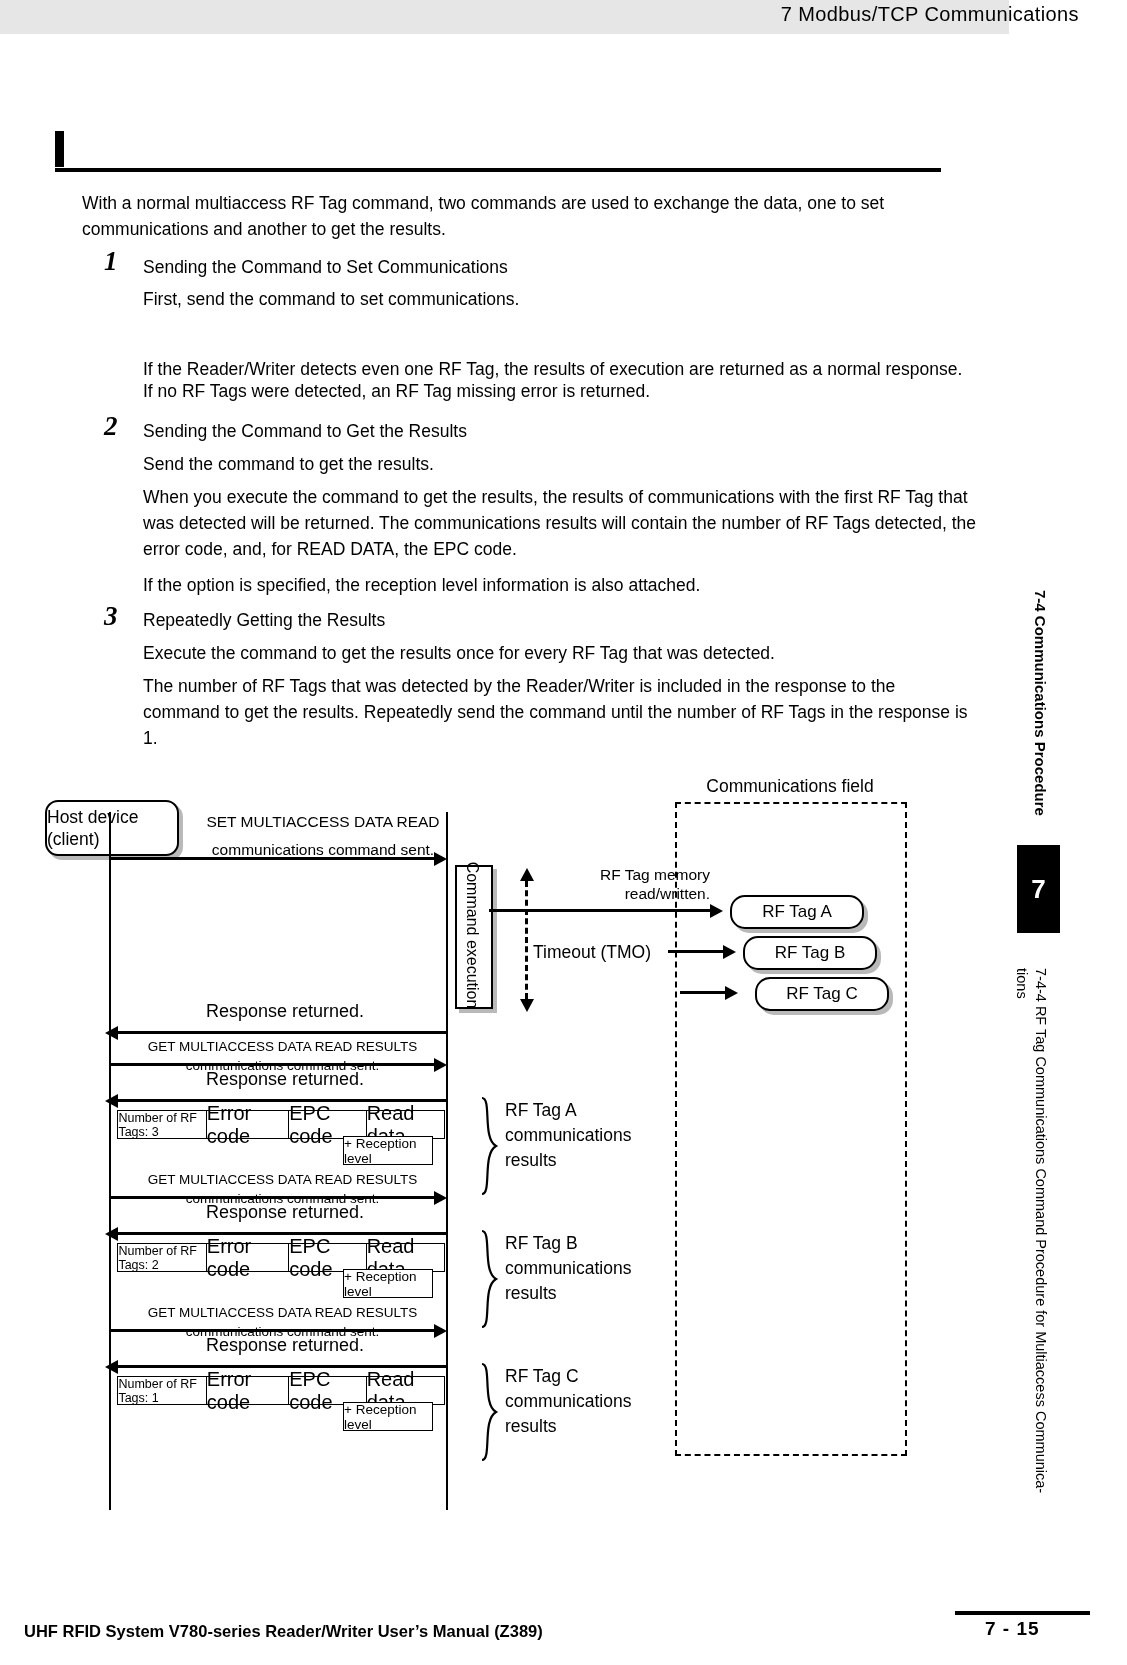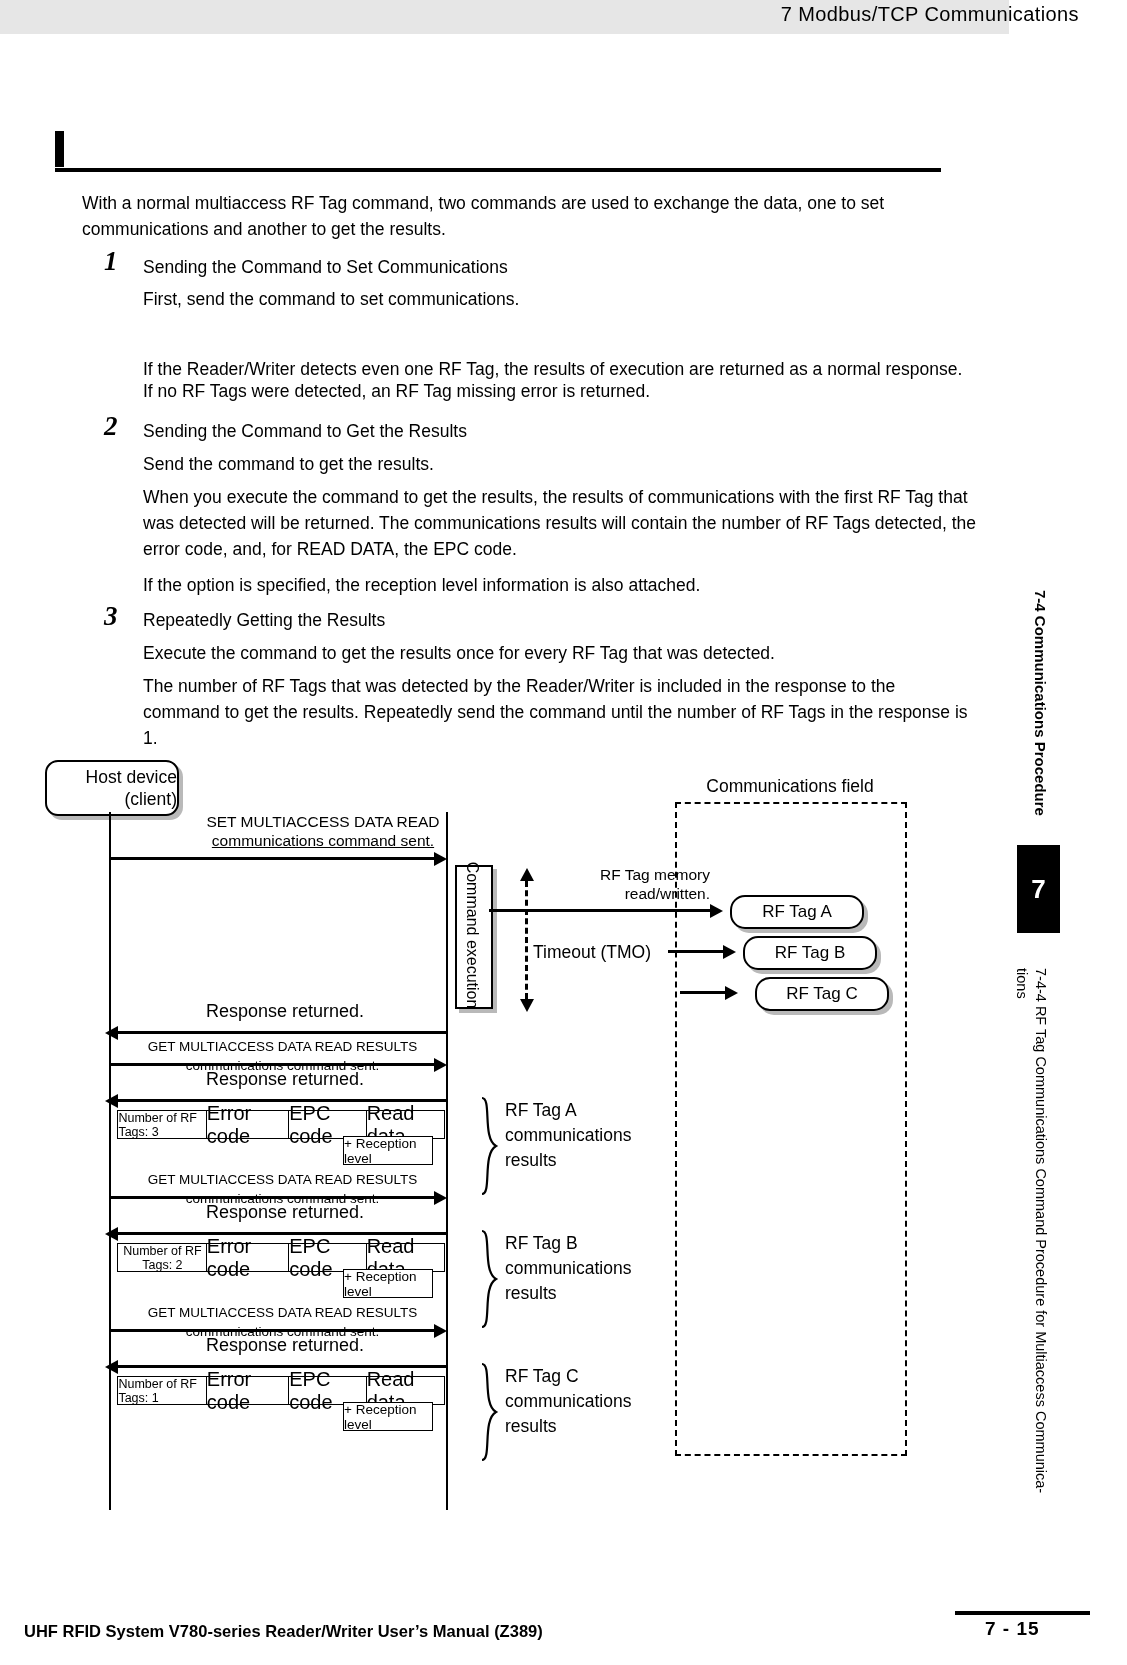--- a/index.html
+++ b/index.html
@@ -36,22 +36,22 @@
   }
   .stepnum{
     position:absolute;font-size:27px;font-weight:bold;font-style:italic;
     font-family:"Liberation Serif", serif;
   }
   
   #diagram{position:absolute;left:0;top:750px;width:1010px;height:760px;}
   .rbox{
     position:absolute;border:2.2px solid #000;border-radius:13px;
     background:#fff;box-shadow:4px 4px 0 0 #b9b9b9;
-    display:flex;align-items:flex-end;justify-content:center;
-    text-align:center;font-size:17.5px;line-height:22px;
+    display:flex;align-items:flex-start;justify-content:center;
+    text-align:center;font-size:17.5px;line-height:22px;margin-top:40px;
   }
   .tagbox{
     position:absolute;border:2.2px solid #000;border-radius:15px;
     background:#fff;box-shadow:4px 4px 0 0 #b9b9b9;
     display:flex;align-items:center;justify-content:center;
     font-size:17px;
   }
   .vline{position:absolute;width:2px;background:#000;}
   .hline-thick{position:absolute;height:3px;background:#000;}
   .arrow-r{
@@ -180,21 +180,21 @@
   <div class="rbox" style="left:45px;top:10px;width:130px;height:52px;flex-direction:column;">
     <span>Host device</span>
     <span>(client)</span>
   </div>
 
 
   <div class="vline" style="left:109px;top:62px;height:698px;"></div>
   <div class="vline" style="left:446px;top:62px;height:698px;"></div>
 
   <div class="dlabel" style="left:178px;top:62px;width:290px;">SET MULTIACCESS DATA READ</div>
-  <div class="dlabel" style="left:178px;top:81px;width:290px;text-decoration:underline;">communications command sent.</div>
+  <div class="dlabel" style="left:178px;top:90px;width:290px;">communications command sent.</div>
   <div class="hline-thick" style="left:109px;top:107px;width:330px;"></div>
   <div class="arrow-r" style="left:434px;top:101.5px;"></div>
 
   <div id="cmd-exec-box"></div>
   <div id="cmd-exec-label">Command execution</div>
 
   <div class="arrow-u" style="left:520px;top:118px;"></div>
   <div class="tmo-dash" style="left:525px;top:131px;height:118px;"></div>
   <div class="arrow-d" style="left:520px;top:249px;"></div>
 
@@ -251,21 +251,21 @@
 
   <div class="dlabel" style="left:115px;top:420px;width:335px;font-size:13.5px;">GET MULTIACCESS DATA READ RESULTS communications command sent.</div>
   <div class="hline-thick" style="left:109px;top:446px;width:330px;"></div>
   <div class="arrow-r" style="left:434px;top:440.5px;"></div>
 
   <div class="dlabel" style="left:120px;top:453px;width:330px;font-size:18px;">Response returned.</div>
   <div class="hline-thick" style="left:118px;top:482px;width:330px;"></div>
   <div class="arrow-l" style="left:105px;top:476.5px;"></div>
 
   <div class="ftable" style="left:119px;top:493px;">
-    <div class="fcell small" style="width:88px;text-align:center;">Number of RF Tags: 2</div>
+    <div class="fcell small" style="width:88px;">Number of RF Tags: 2</div>
     <div class="fcell" style="width:82px;">Error code</div>
     <div class="fcell" style="width:77px;">EPC code</div>
     <div class="fcell" style="width:77px;">Read data</div>
   </div>
   <div class="recep" style="left:343px;top:519px;width:88px;">+ Reception level</div>
 
   <div class="brace" style="left:478px;top:479px;">
     <svg width="22" height="100" viewBox="0 0 22 100">
       <path d="M4 2 C14 2 4 42 18 50 C4 58 14 98 4 98" fill="none" stroke="#000" stroke-width="2.2"></path>
     </svg>

